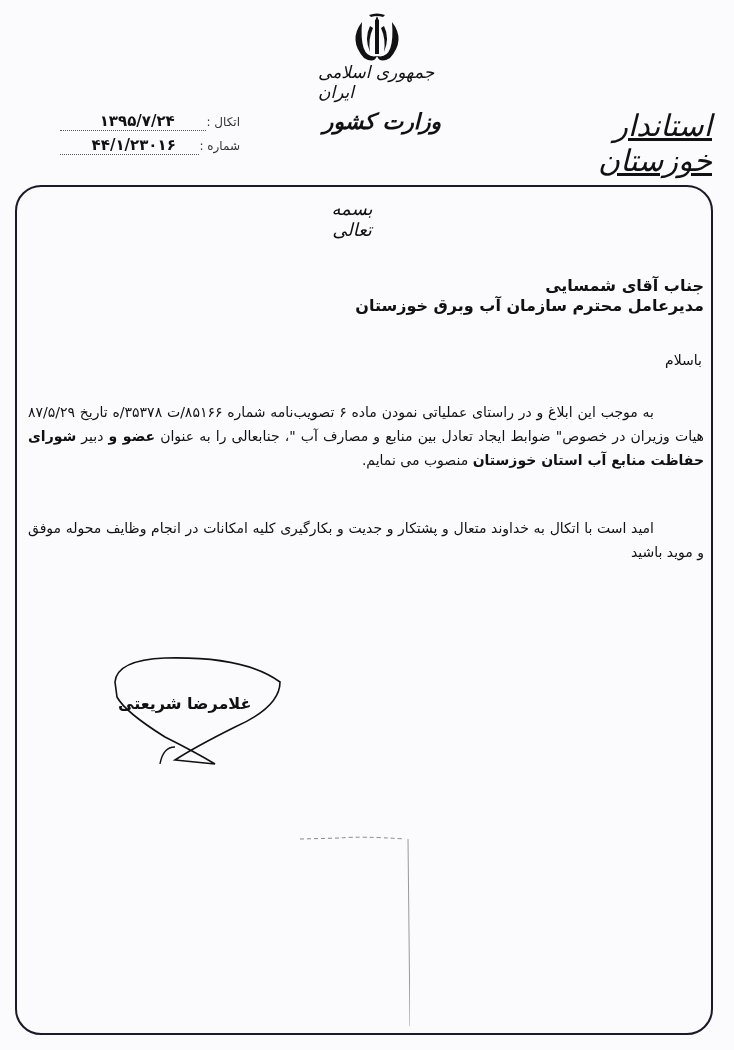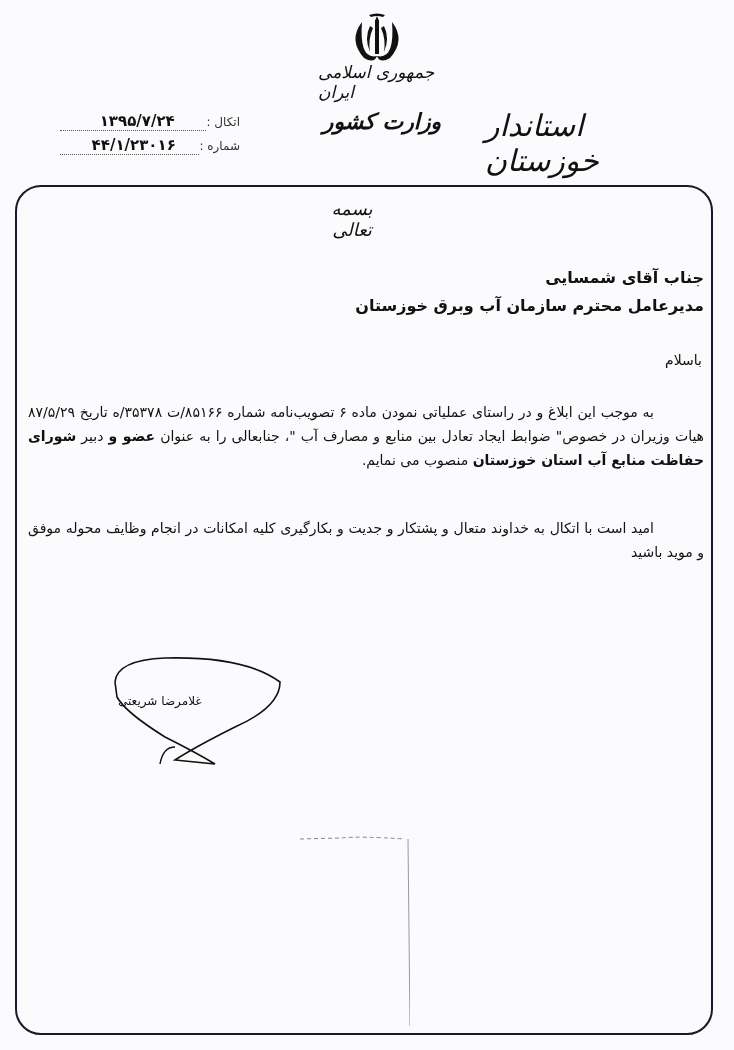--- a/index.html
+++ b/index.html
@@ -7,42 +7,42 @@
     width: 734px; height: 1050px; position: relative; overflow: hidden;
     background: #fbfbfd;
     font-family: "DejaVu Sans", sans-serif;
     color: #111;
   }
   .emblem { position: absolute; left: 348px; top: 10px; width: 58px; height: 56px; }
   .republic { position: absolute; left: 318px; top: 62px; width: 120px; text-align: left;
     font-family: "DejaVu Serif", serif; font-style: italic; font-size: 17px; direction: rtl; }
   .ministry { position: absolute; left: 322px; top: 108px; width: 120px; text-align: center;
     font-family: "DejaVu Serif", serif; font-style: italic; font-weight: bold; font-size: 22px; direction: rtl; }
-  .governor { position: absolute; left: 485px; top: 108px; width: 200px; text-align: left;
-    font-family: "DejaVu Serif", serif; font-style: italic; font-size: 30px; direction: rtl; letter-spacing: 1px; }
+  .governor { position: absolute; left: 512px; top: 108px; width: 200px; text-align: right;
+    font-family: "DejaVu Serif", serif; font-style: italic; font-size: 30px; direction: rtl; letter-spacing: 1px; text-decoration: underline; }
   .meta { position: absolute; left: 60px; top: 112px; width: 180px; direction: rtl; font-size: 13px; }
   .meta-row { display: flex; align-items: baseline; height: 24px; }
   .meta-label { color: #333; white-space: nowrap; font-size: 12px; }
   .meta-value { border-bottom: 1px dotted #555; flex: 1; text-align: center; font-weight: bold;
     font-size: 15px; padding-left: 8px; direction: ltr; }
   .frame { position: absolute; left: 15px; top: 185px; width: 698px; height: 850px;
     border: 2px solid #1a1a2a; border-radius: 26px; box-sizing: border-box; }
   .bismillah { position: absolute; left: 312px; top: 198px; width: 80px; text-align: center;
     font-family: "DejaVu Serif", serif; font-style: italic; font-size: 18px; direction: rtl; }
   .addr { position: absolute; right: 30px; direction: rtl; font-weight: bold; font-size: 16px; }
-  .addr1 { top: 268px; }
+  .addr1 { top: 276px; }
   .addr2 { top: 296px; }
   .greeting { position: absolute; right: 32px; top: 352px; direction: rtl; font-size: 14px; }
   .body-text { position: absolute; left: 28px; right: 30px; direction: rtl; text-align: justify;
     font-size: 14px; line-height: 24px; }
   .para1 { top: 400px; text-indent: 50px; }
   .para2 { top: 516px; text-indent: 50px; }
   .b { font-weight: bold; }
   .signature { position: absolute; left: 105px; top: 652px; width: 200px; height: 115px; }
-  .signer { position: absolute; left: 118px; top: 694px; direction: rtl; font-weight: normal; font-size: 12px; }
+  .signer { position: absolute; left: 118px; top: 694px; direction: rtl; font-weight: bold; font-size: 16px; }
   .attach { position: absolute; left: 300px; top: 836px; width: 110px; height: 190px; }
 </style>
 </head>
 <body>
 
 <svg class="emblem" viewBox="0 0 58 56">
   <g fill="#111">
     <path d="M29 6 l-2 5 h4 z"></path>
     <rect x="27" y="10" width="4" height="34"></rect>
     <path d="M22 16 q-6 12 0 26 q-2 -13 3 -24 z"></path>

